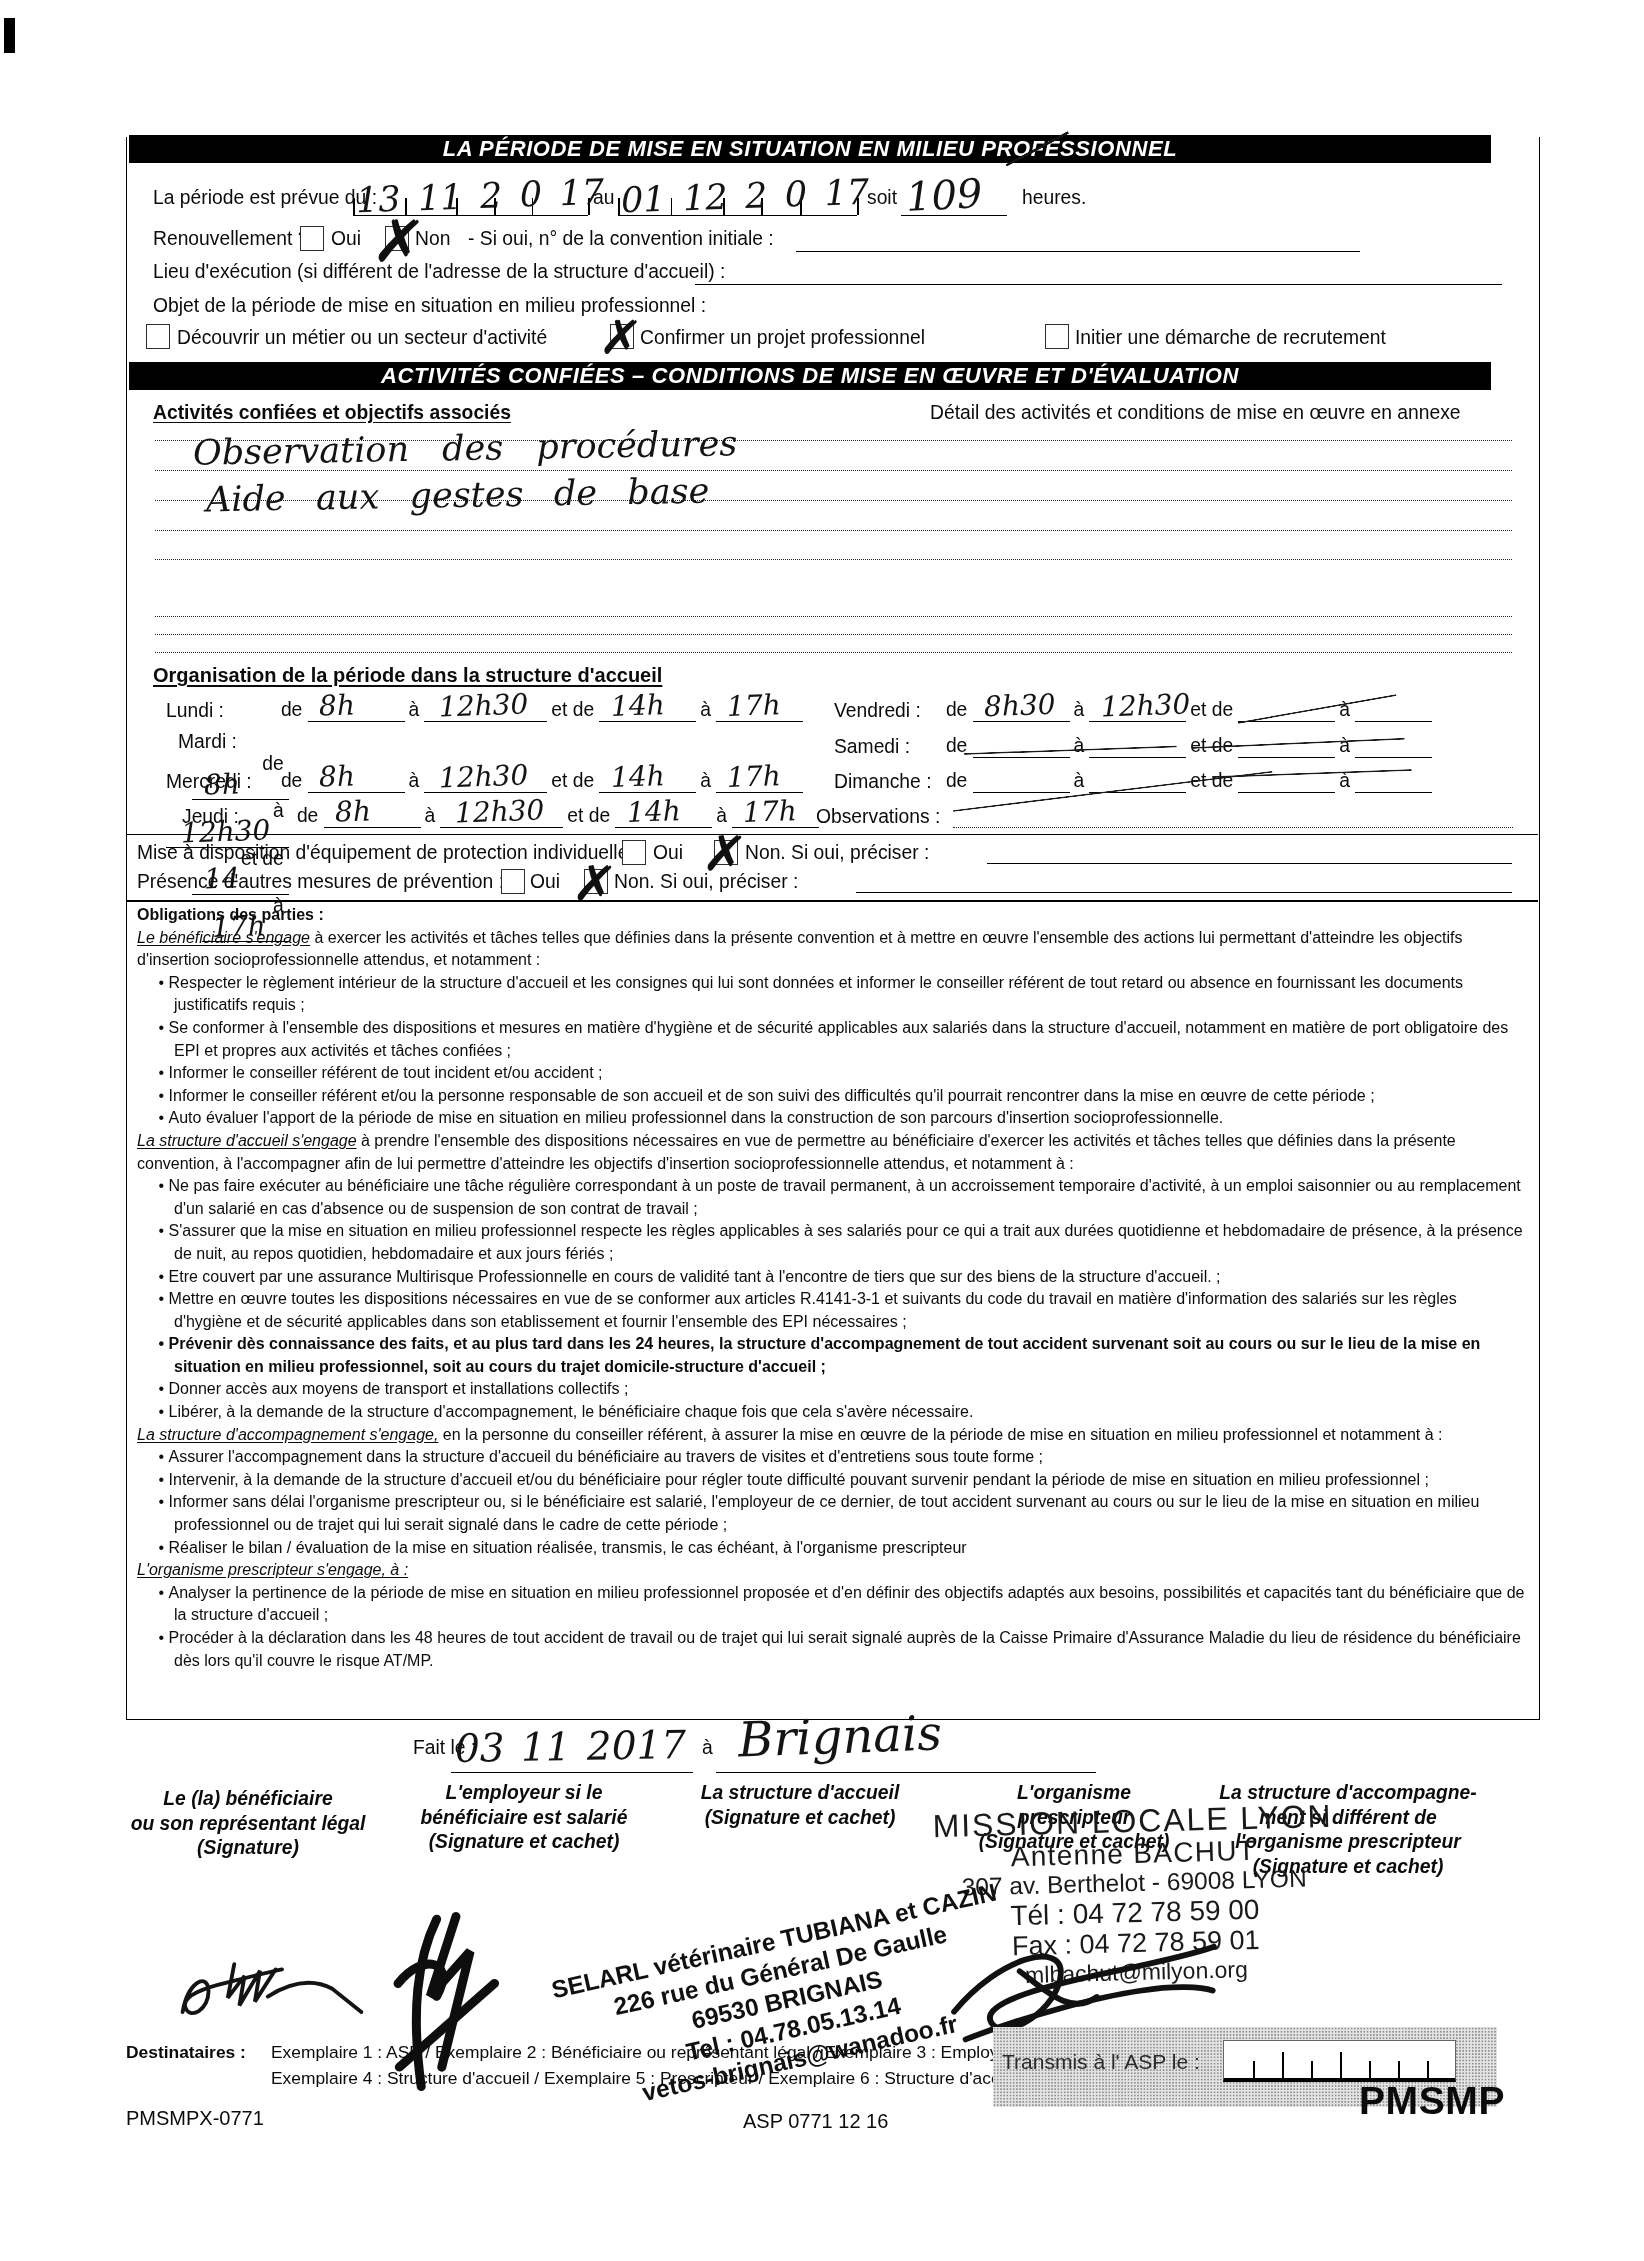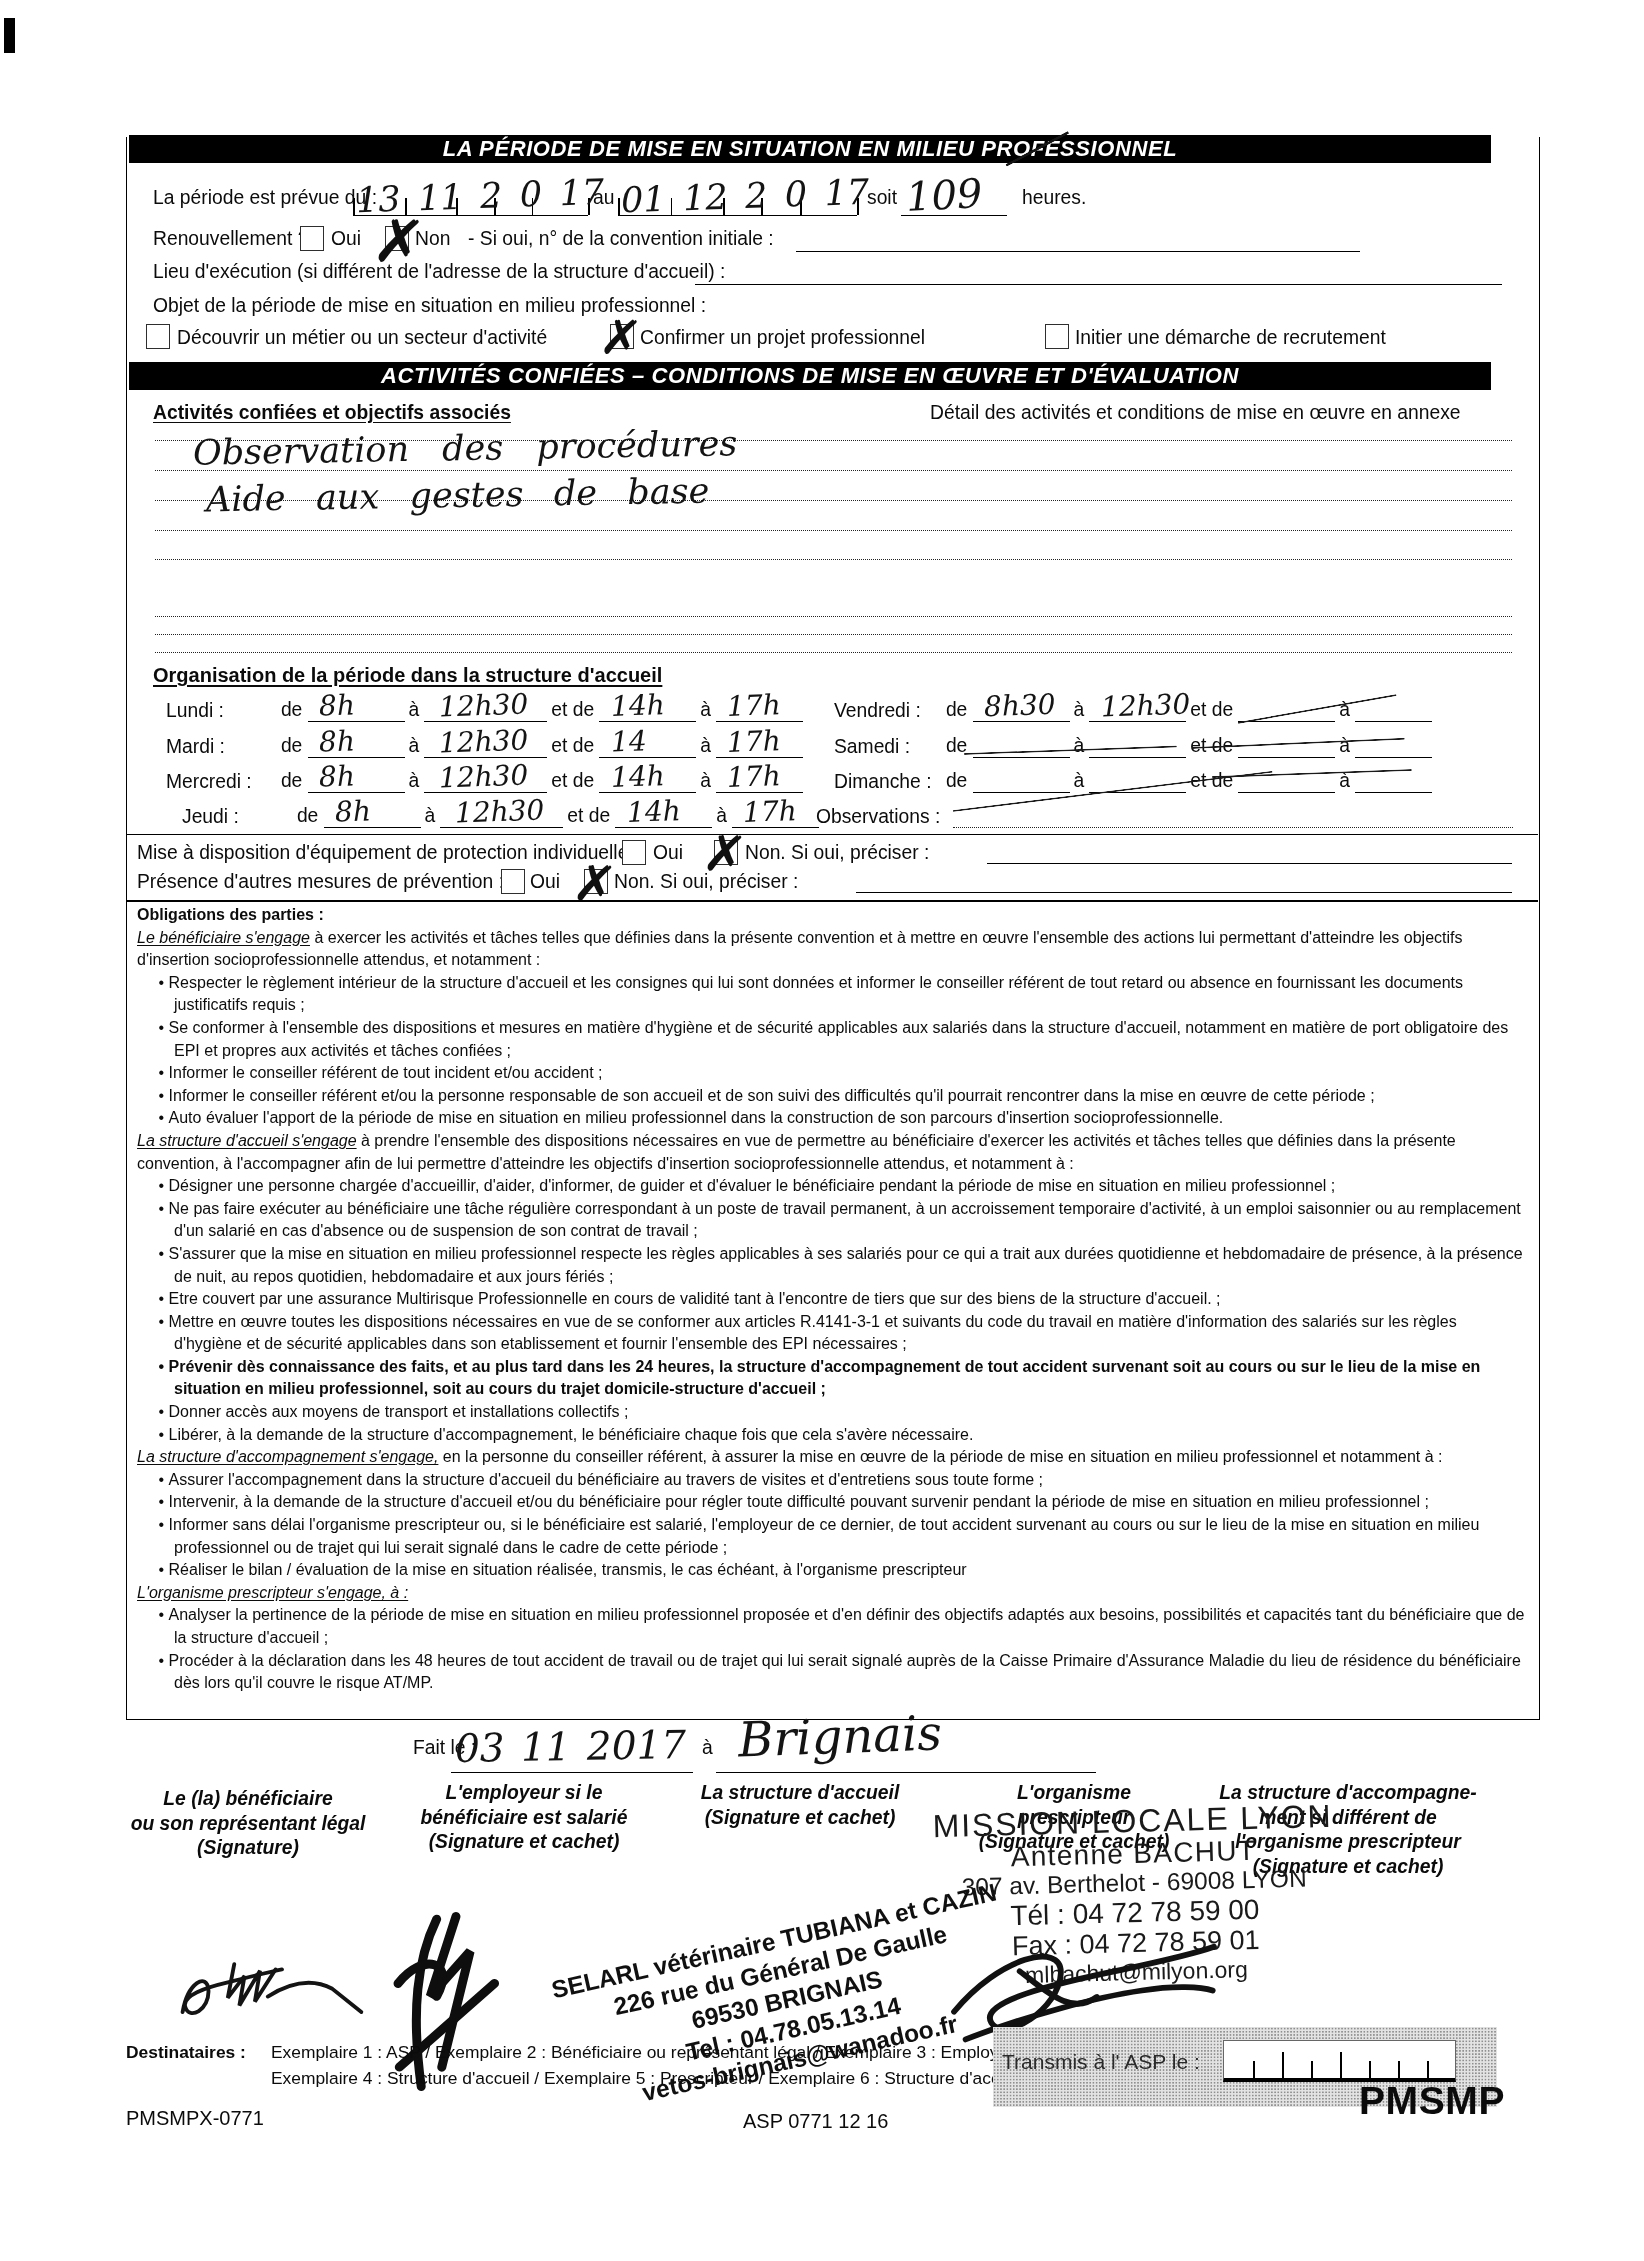--- a/index.html
+++ b/index.html
@@ -156,21 +156,21 @@
       </span>
     <span class="kw">et de</span>
     <span class="slot" style="width:97px;">
         <span class="hw">14h</span>
       </span>
     <span class="kw">à</span>
     <span class="slot" style="width:87px;">
         <span class="hw">17h</span>
       </span>
   </div>
-  <div class="schrow" style="left:166px;top:731px;">
+  <div class="schrow" style="left:166px;top:731px;flex-direction:column;">
     <span class="day" style="width:111px;">Mardi :</span>
     <span class="kw">de</span>
     <span class="slot" style="width:97px;">
         <span class="hw">8h</span>
       </span>
     <span class="kw">à</span>
     <span class="slot" style="width:123px;">
         <span class="hw">12h30</span>
       </span>
     <span class="kw">et de</span>
@@ -310,21 +310,20 @@
 
   <div class="oblig">
     <p class="bold">Obligations des parties :</p>
     <p><span class="lead">Le bénéficiaire s'engage</span><span> à exercer les activités et tâches telles que définies dans la présente convention et à mettre en œuvre l'ensemble des actions lui permettant d'atteindre les objectifs d'insertion socioprofessionnelle attendus, et notamment :</span></p>
     <div class="bullet">Respecter le règlement intérieur de la structure d'accueil et les consignes qui lui sont données et informer le conseiller référent de tout retard ou absence en fournissant les documents justificatifs requis ;</div>
     <div class="bullet">Se conformer à l'ensemble des dispositions et mesures en matière d'hygiène et de sécurité applicables aux salariés dans la structure d'accueil, notamment en matière de port obligatoire des EPI et propres aux activités et tâches confiées ;</div>
     <div class="bullet">Informer le conseiller référent de tout incident et/ou accident ;</div>
     <div class="bullet">Informer le conseiller référent et/ou la personne responsable de son accueil et de son suivi des difficultés qu'il pourrait rencontrer dans la mise en œuvre de cette période ;</div>
     <div class="bullet">Auto évaluer l'apport de la période de mise en situation en milieu professionnel dans la construction de son parcours d'insertion socioprofessionnelle.</div>
     <p><span class="lead">La structure d'accueil s'engage</span><span> à prendre l'ensemble des dispositions nécessaires en vue de permettre au bénéficiaire d'exercer les activités et tâches telles que définies dans la présente convention, à l'accompagner afin de lui permettre d'atteindre les objectifs d'insertion socioprofessionnelle attendus, et notamment à :</span></p>
-    <div class="bullet">Désigner une personne chargée d'accueillir, d'aider, d'informer, de guider et d'évaluer le bénéficiaire pendant la période de mise en situation en milieu professionnel ;</div>
     <div class="bullet">Ne pas faire exécuter au bénéficiaire une tâche régulière correspondant à un poste de travail permanent, à un accroissement temporaire d'activité, à un emploi saisonnier ou au remplacement d'un salarié en cas d'absence ou de suspension de son contrat de travail ;</div>
     <div class="bullet">S'assurer que la mise en situation en milieu professionnel respecte les règles applicables à ses salariés pour ce qui a trait aux durées quotidienne et hebdomadaire de présence, à la présence de nuit, au repos quotidien, hebdomadaire et aux jours fériés ;</div>
     <div class="bullet">Etre couvert par une assurance Multirisque Professionnelle en cours de validité tant à l'encontre de tiers que sur des biens de la structure d'accueil. ;</div>
     <div class="bullet">Mettre en œuvre toutes les dispositions nécessaires en vue de se conformer aux articles R.4141-3-1 et suivants du code du travail en matière d'information des salariés sur les règles d'hygiène et de sécurité applicables dans son etablissement et fournir l'ensemble des EPI nécessaires ;</div>
     <div class="bullet bold">Prévenir dès connaissance des faits, et au plus tard dans les 24 heures, la structure d'accompagnement de tout accident survenant soit au cours ou sur le lieu de la mise en situation en milieu professionnel, soit au cours du trajet domicile-structure d'accueil ;</div>
     <div class="bullet">Donner accès aux moyens de transport et installations collectifs ;</div>
     <div class="bullet">Libérer, à la demande de la structure d'accompagnement, le bénéficiaire chaque fois que cela s'avère nécessaire.</div>
     <p><span class="lead">La structure d'accompagnement s'engage,</span><span> en la personne du conseiller référent, à assurer la mise en œuvre de la période de mise en situation en milieu professionnel et notamment à :</span></p>
     <div class="bullet">Assurer l'accompagnement dans la structure d'accueil du bénéficiaire au travers de visites et d'entretiens sous toute forme ;</div>
     <div class="bullet">Intervenir, à la demande de la structure d'accueil et/ou du bénéficiaire pour régler toute difficulté pouvant survenir pendant la période de mise en situation en milieu professionnel ;</div>

